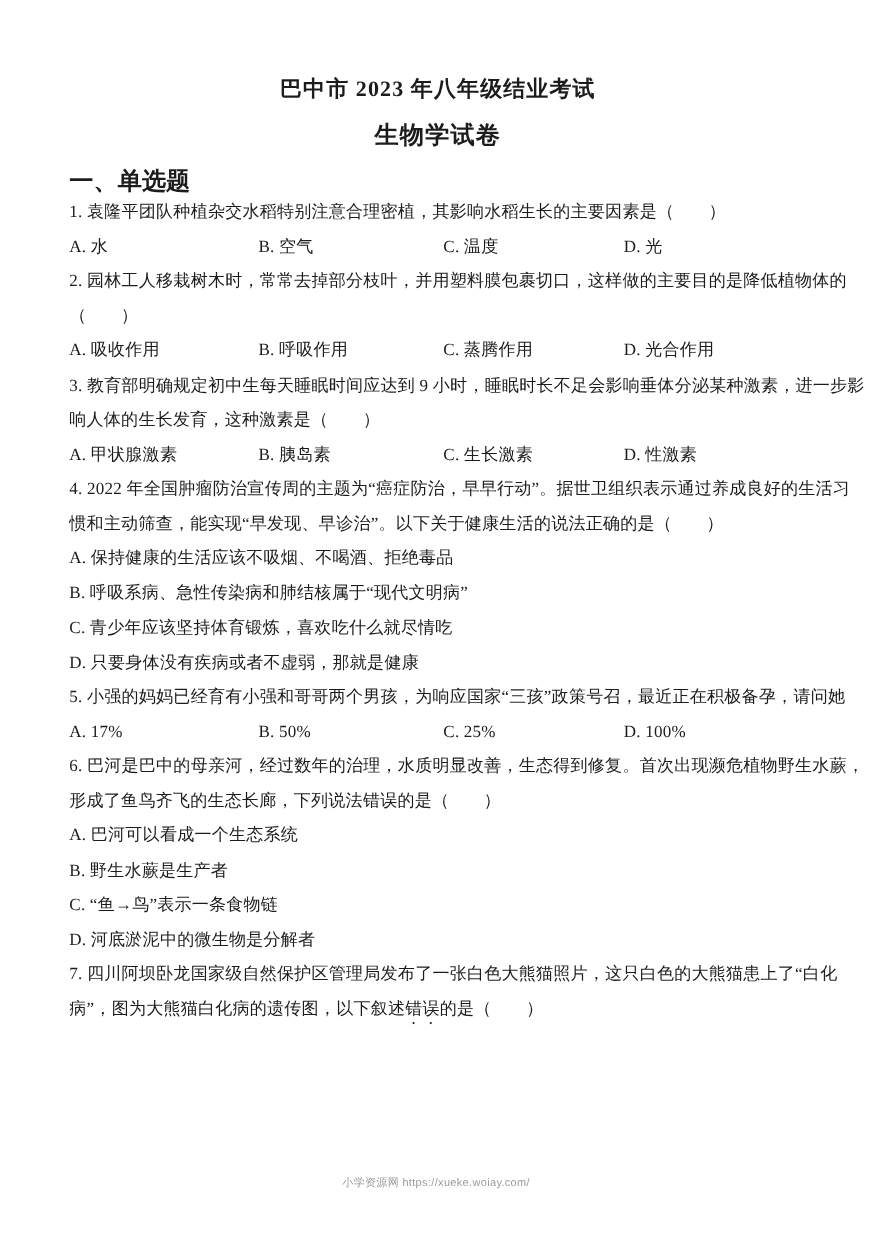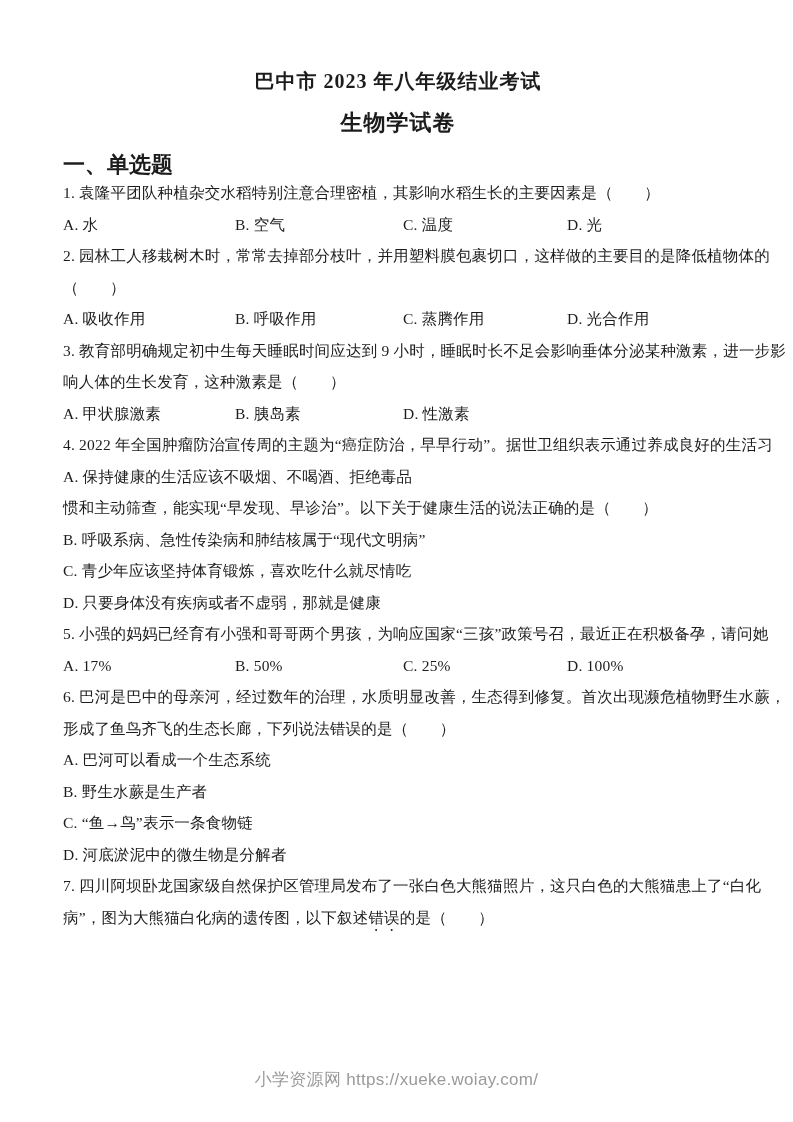--- a/index.html
+++ b/index.html
@@ -59,21 +59,21 @@
     text-emphasis: filled dot;
     text-emphasis-position: under right;
   }
   .footer {
     position: absolute;
     left: 0;
     right: 0;
     top: 1068px;
     text-align: center;
     font-family: "Liberation Sans", "DejaVu Sans", sans-serif;
-    font-size: 17px;
+    font-size: 10px;
     color: #9a9a9a;
     letter-spacing: 0.3px;
   }
 </style>
 </head>
 <body>
 
 <div class="doc">
 
   <div class="title">巴中市 2023 年八年级结业考试</div>
@@ -95,26 +95,27 @@
     <span>B. 呼吸作用</span>
     <span>C. 蒸腾作用</span>
     <span>D. 光合作用</span>
   </div>
 
   <div class="qline">3. 教育部明确规定初中生每天睡眠时间应达到 9 小时，睡眠时长不足会影响垂体分泌某种激素，进一步影</div>
   <div class="qline">响人体的生长发育，这种激素是（　　）</div>
   <div class="opt-row">
     <span>A. 甲状腺激素</span>
     <span>B. 胰岛素</span>
+    <span>C. 生长激素</span>
     <span>D. 性激素</span>
   </div>
 
   <div class="qline">4. 2022 年全国肿瘤防治宣传周的主题为“癌症防治，早早行动”。据世卫组织表示通过养成良好的生活习</div>
+  <div class="qline">惯和主动筛查，能实现“早发现、早诊治”。以下关于健康生活的说法正确的是（　　）</div>
   <div class="qline">A. 保持健康的生活应该不吸烟、不喝酒、拒绝毒品</div>
-  <div class="qline">惯和主动筛查，能实现“早发现、早诊治”。以下关于健康生活的说法正确的是（　　）</div>
   <div class="qline">B. 呼吸系病、急性传染病和肺结核属于“现代文明病”</div>
   <div class="qline">C. 青少年应该坚持体育锻炼，喜欢吃什么就尽情吃</div>
   <div class="qline">D. 只要身体没有疾病或者不虚弱，那就是健康</div>
 
   <div class="qline">5. 小强的妈妈已经育有小强和哥哥两个男孩，为响应国家“三孩”政策号召，最近正在积极备孕，请问她</div>
   <div class="opt-row">
     <span>A. 17%</span>
     <span>B. 50%</span>
     <span>C. 25%</span>
     <span>D. 100%</span>

